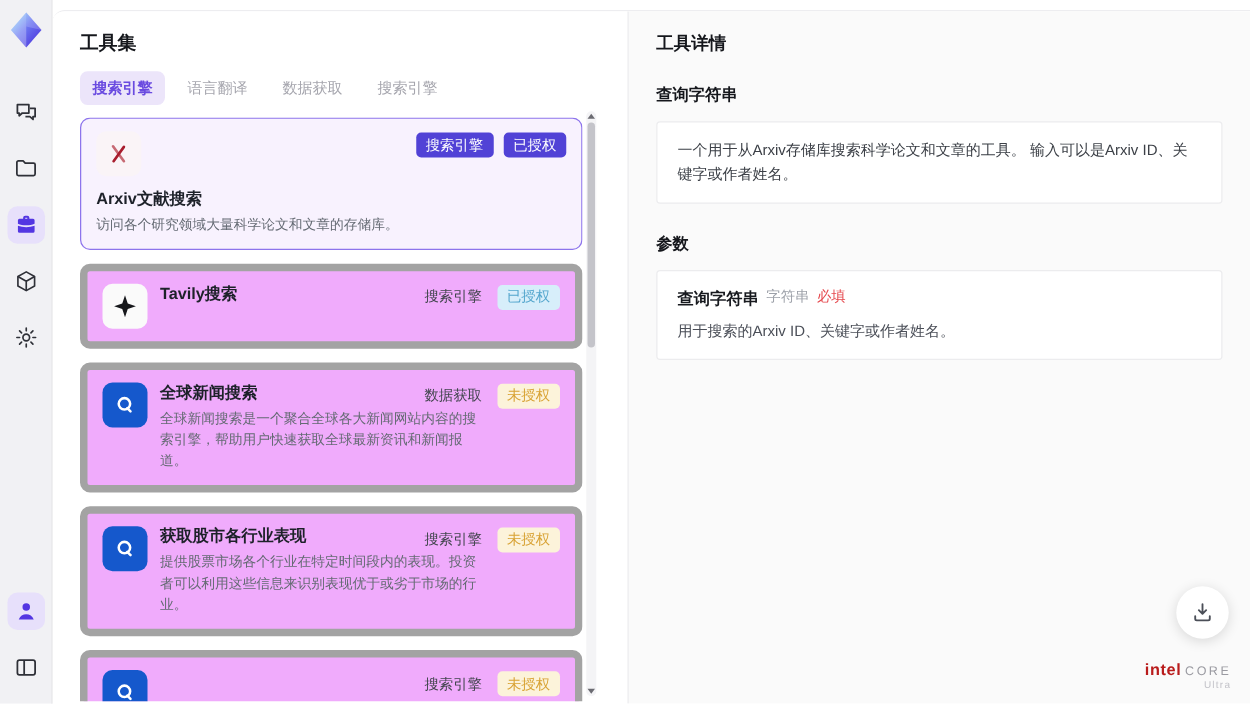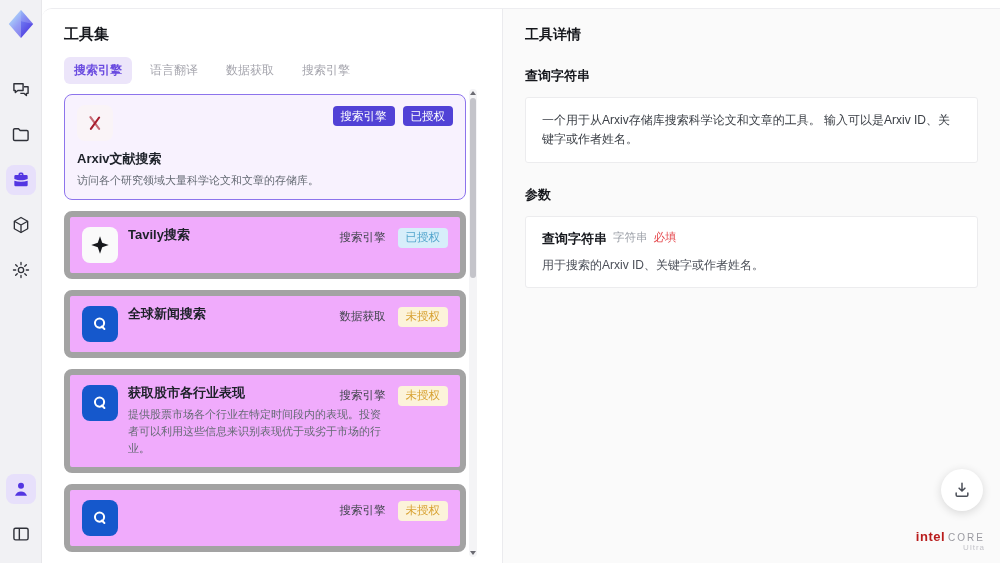--- a/index.html
+++ b/index.html
@@ -182,20 +182,21 @@
 
       <div class="card">
         <div class="icon-box ib-blueq">
           <svg viewBox="0 0 24 24" fill="none">
             <circle cx="11.5" cy="11" r="5" stroke="#fff" stroke-width="2.2"></circle>
             <path d="M14 14.8l2.8 2.7" stroke="#fff" stroke-width="2.2" stroke-linecap="round"></path>
           </svg>
         </div>
         <div class="t-body">
           <div class="t-title">全球新闻搜索</div>
+          <div class="t-desc">全球新闻搜索是一个聚合全球各大新闻网站内容的搜索引擎，帮助用户快速获取全球最新资讯和新闻报道。</div>
         </div>
         <div class="meta">
           <span class="cat-plain">数据获取</span>
           <span class="pill yellow">未授权</span>
         </div>
       </div>
 
       <div class="card">
         <div class="icon-box ib-blueq">
           <svg viewBox="0 0 24 24" fill="none">

